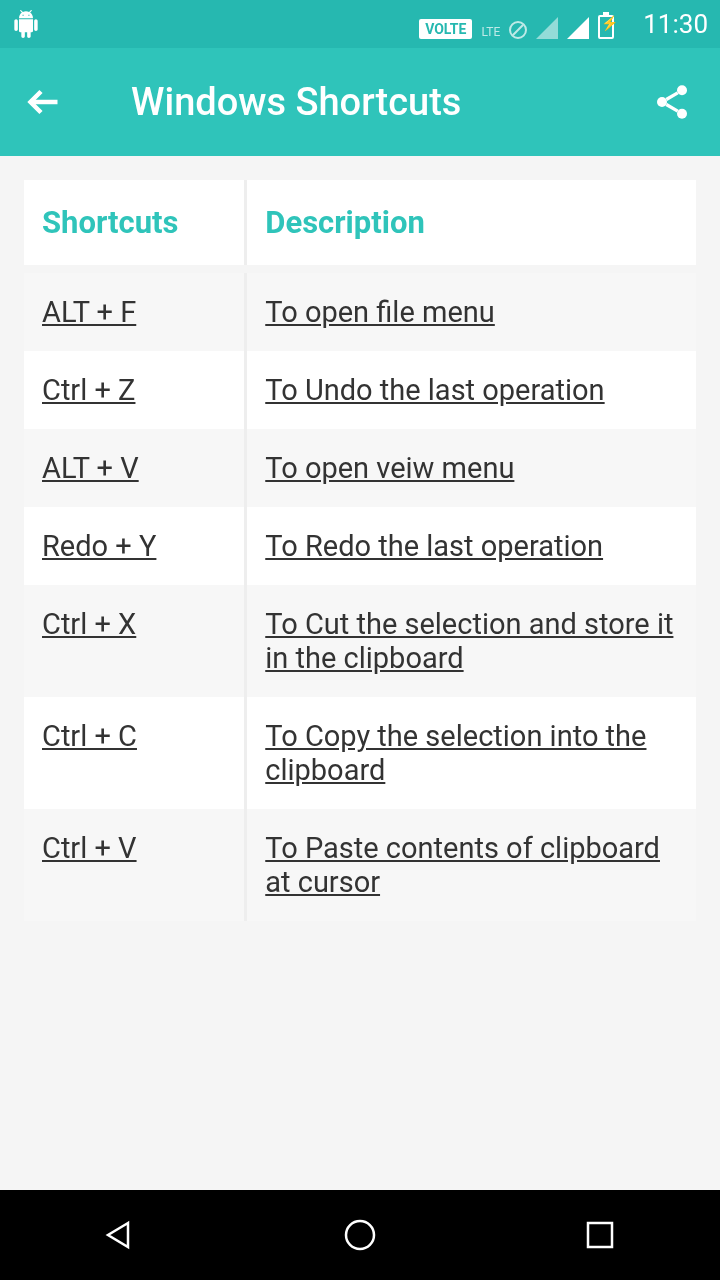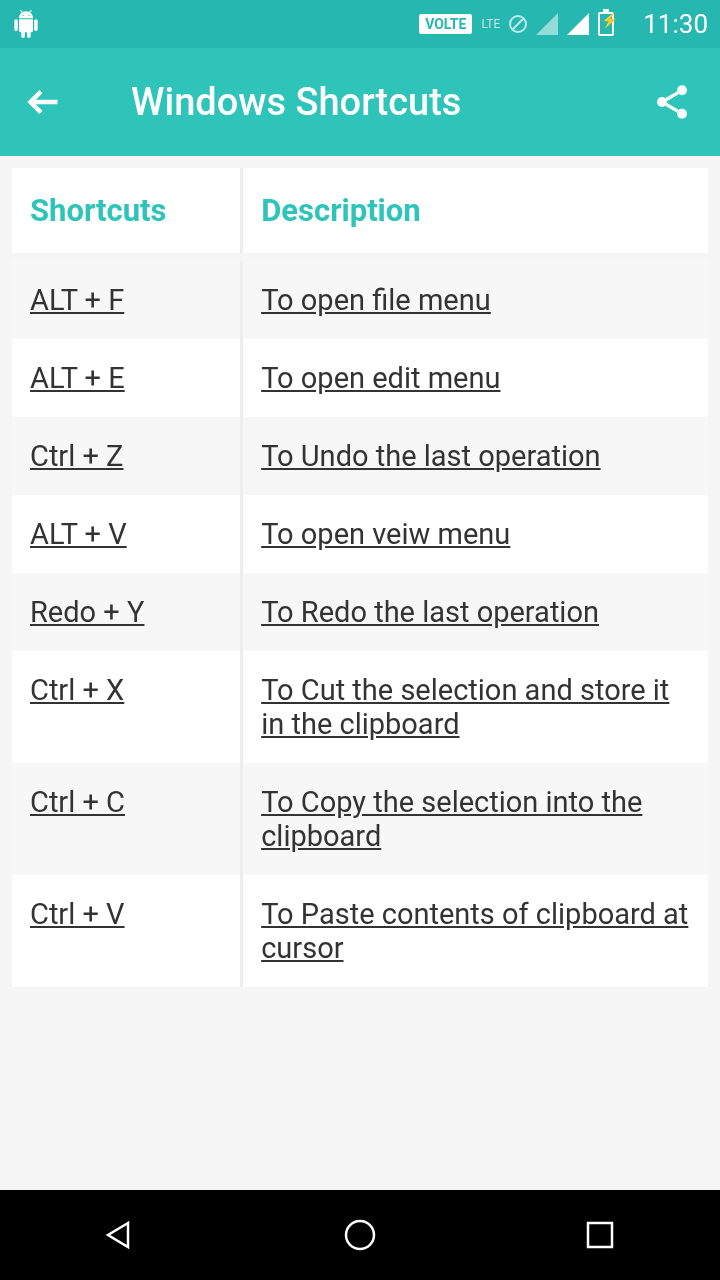--- a/index.html
+++ b/index.html
@@ -33,21 +33,21 @@
       height: 28px;
       position: relative;
     }
     .android-icon svg {
       width: 100%;
       height: 100%;
       fill: white;
     }
     .status-right {
       display: flex;
-      align-items: center;
+      align-items: flex-end;
       gap: 9px;
     }
     .volte-badge {
       background: white;
       color: #26b8b0;
       font-size: 14px;
       font-weight: bold;
       padding: 2px 6px;
       border-radius: 2px;
     }
@@ -152,21 +152,21 @@
       justify-content: center;
       width: 48px;
       height: 48px;
     }
     .share-button svg {
       width: 40px;
       height: 40px;
       fill: white;
     }
     .content {
-      padding: 12px;
+      padding: 24px;
       background: #f5f5f5;
     }
     .table-container {
       background: white;
       overflow: hidden;
     }
     table {
       width: 100%;
       border-collapse: collapse;
     }
@@ -270,24 +270,20 @@
           <th>Shortcuts</th>
           <th>Description</th>
         </tr>
       </thead>
       <tbody>
         <tr>
           <td>ALT + F</td>
           <td>To open file menu</td>
         </tr>
         <tr>
-          <td>ALT + E</td>
-          <td>To open edit menu</td>
-        </tr>
-        <tr>
           <td>Ctrl + Z</td>
           <td>To Undo the last operation</td>
         </tr>
         <tr>
           <td>ALT + V</td>
           <td>To open veiw menu</td>
         </tr>
         <tr>
           <td>Redo + Y</td>
           <td>To Redo the last operation</td>

